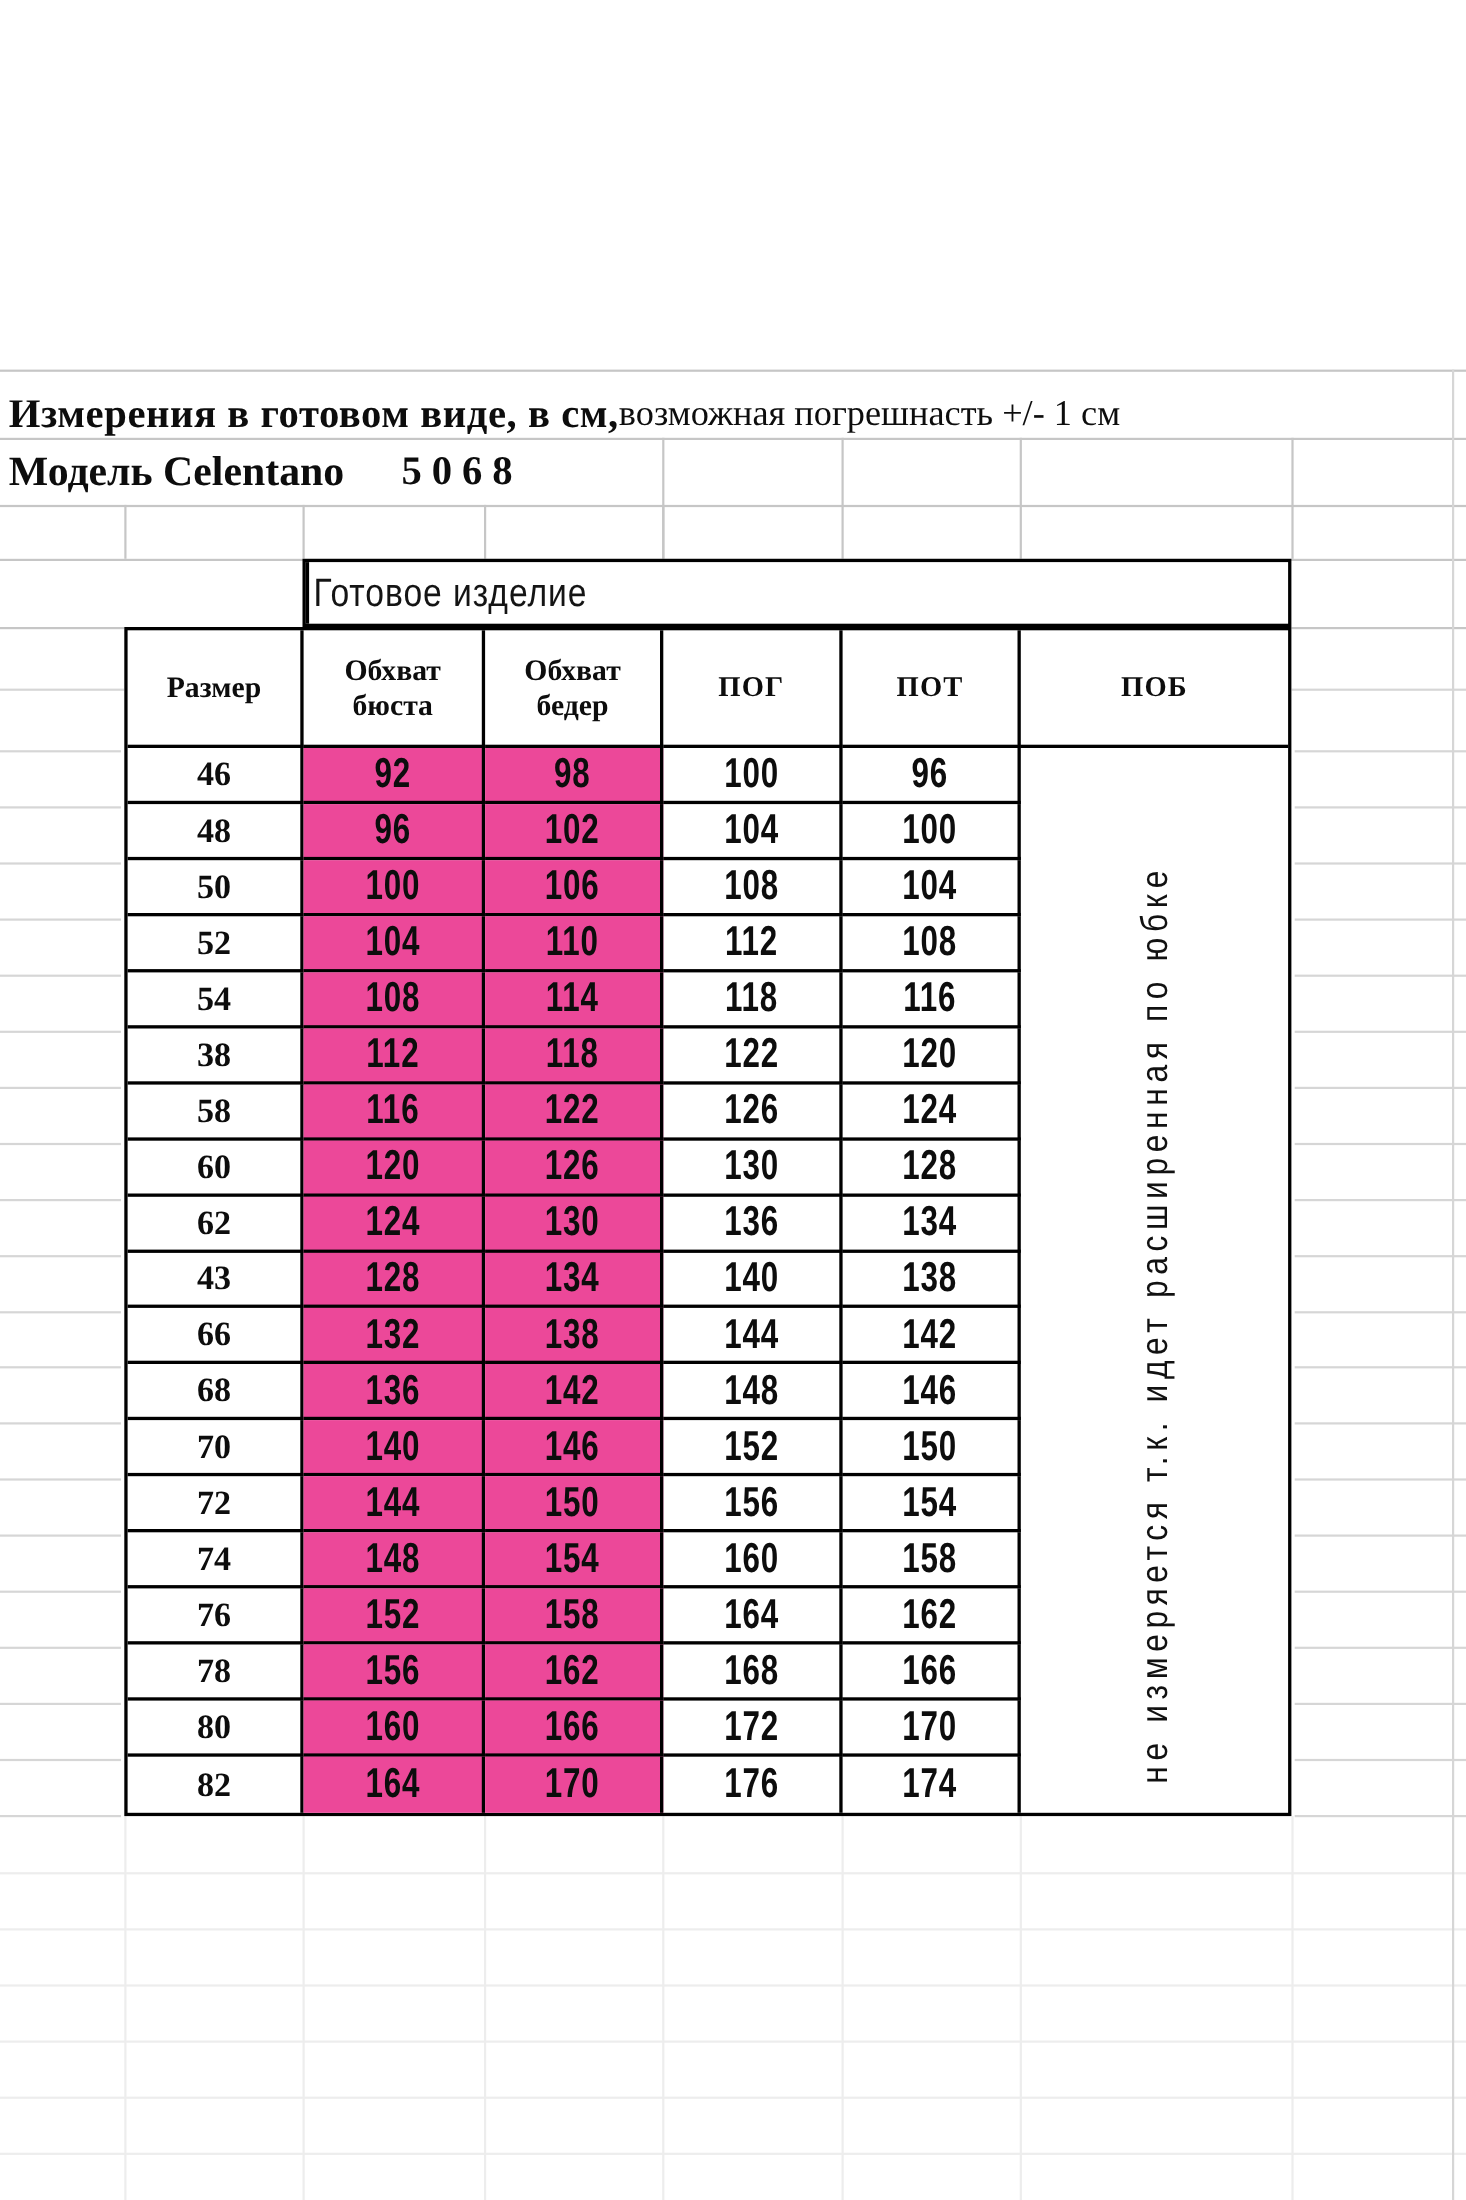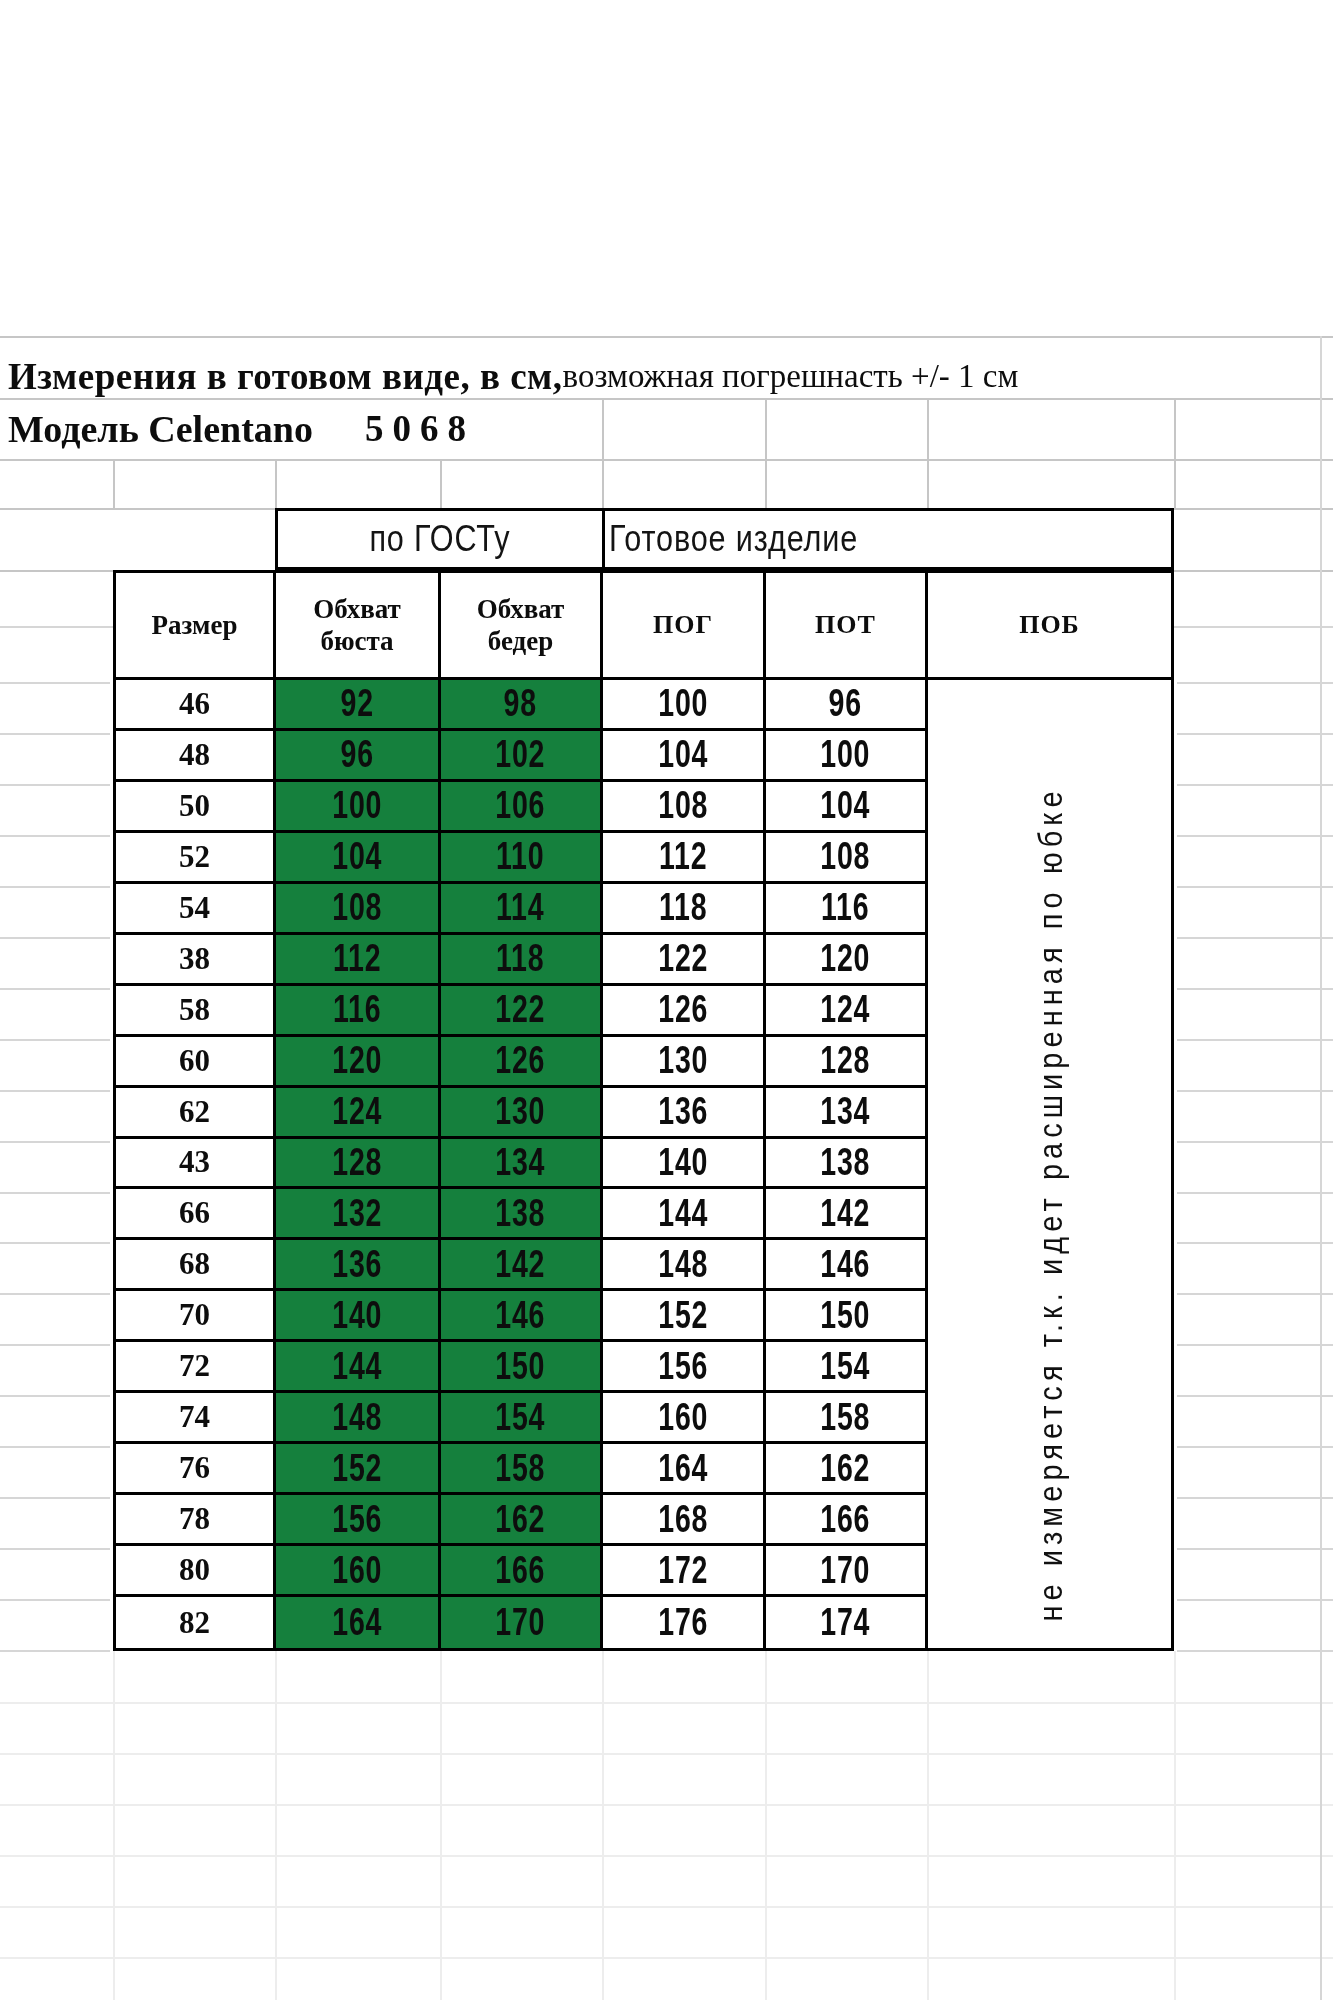--- a/index.html
+++ b/index.html
@@ -30,21 +30,21 @@
     display:grid;grid-template-columns:160px 165px 162px 163px 162px 1fr;
     grid-template-rows:107px repeat(19,1fr);background:#fff;
   }
   .cell{display:flex;align-items:center;justify-content:center;box-sizing:border-box;overflow:hidden;}
   .b-r{border-right:3px solid #000;}
   .b-b{border-bottom:3px solid #000;}
   .hcell{font-weight:bold;font-size:27px;text-align:center;line-height:1.2;}
   .hcell.big{font-size:26px;letter-spacing:1px;}
   .size-cell{font-weight:bold;font-size:31px;}
   .val-cell .narrow{font-size:38px;font-weight:bold;transform:scaleX(0.75);letter-spacing:1px;}
-  .blue{background:#15803d;}
+  .blue{background:#ec4899;}
   .pob-merged{grid-column:6;grid-row:2 / span 19;position:relative;}
   .pob-note{position:absolute;left:50%;top:calc(50% + 40px);transform:translate(-50%,-50%) rotate(-90deg);white-space:nowrap;}
   .pob-note .narrow{font-size:34px;letter-spacing:6px;transform:scaleX(0.85);color:#111;}
 </style>
 </head>
 <body>
 
 <div id="gridlines">
     <i class="gl" style="left: 0px; top: 336px; width: 1333px; height: 2px; background: rgb(198, 198, 198);"></i>
     <i class="gl" style="left: 0px; top: 398px; width: 1333px; height: 2px; background: rgb(198, 198, 198);"></i>
@@ -121,23 +121,20 @@
   <span class="title-bold">Измерения в готовом виде, в  см,</span>
   <span class="title-rest">возможная погрешнасть +/- 1 см</span>
 </div>
 
 <div class="abs model-row">
   <span class="model-label">Модель Celentano</span>
   <span class="model-number">5068</span>
 </div>
 
 <div class="abs group-box">
-  <div class="group-cell gost">
-    <span class="narrow">по ГОСТу</span>
-  </div>
   <div class="group-cell ready">
     <span class="narrow">Готовое изделие</span>
   </div>
 </div>
 
 <div class="abs main-table">
   <div class="cell hcell b-r b-b">Размер</div>
   <div class="cell hcell b-r b-b">Обхват бюста</div>
   <div class="cell hcell b-r b-b">Обхват бедер</div>
   <div class="cell hcell big b-r b-b">ПОГ</div>

